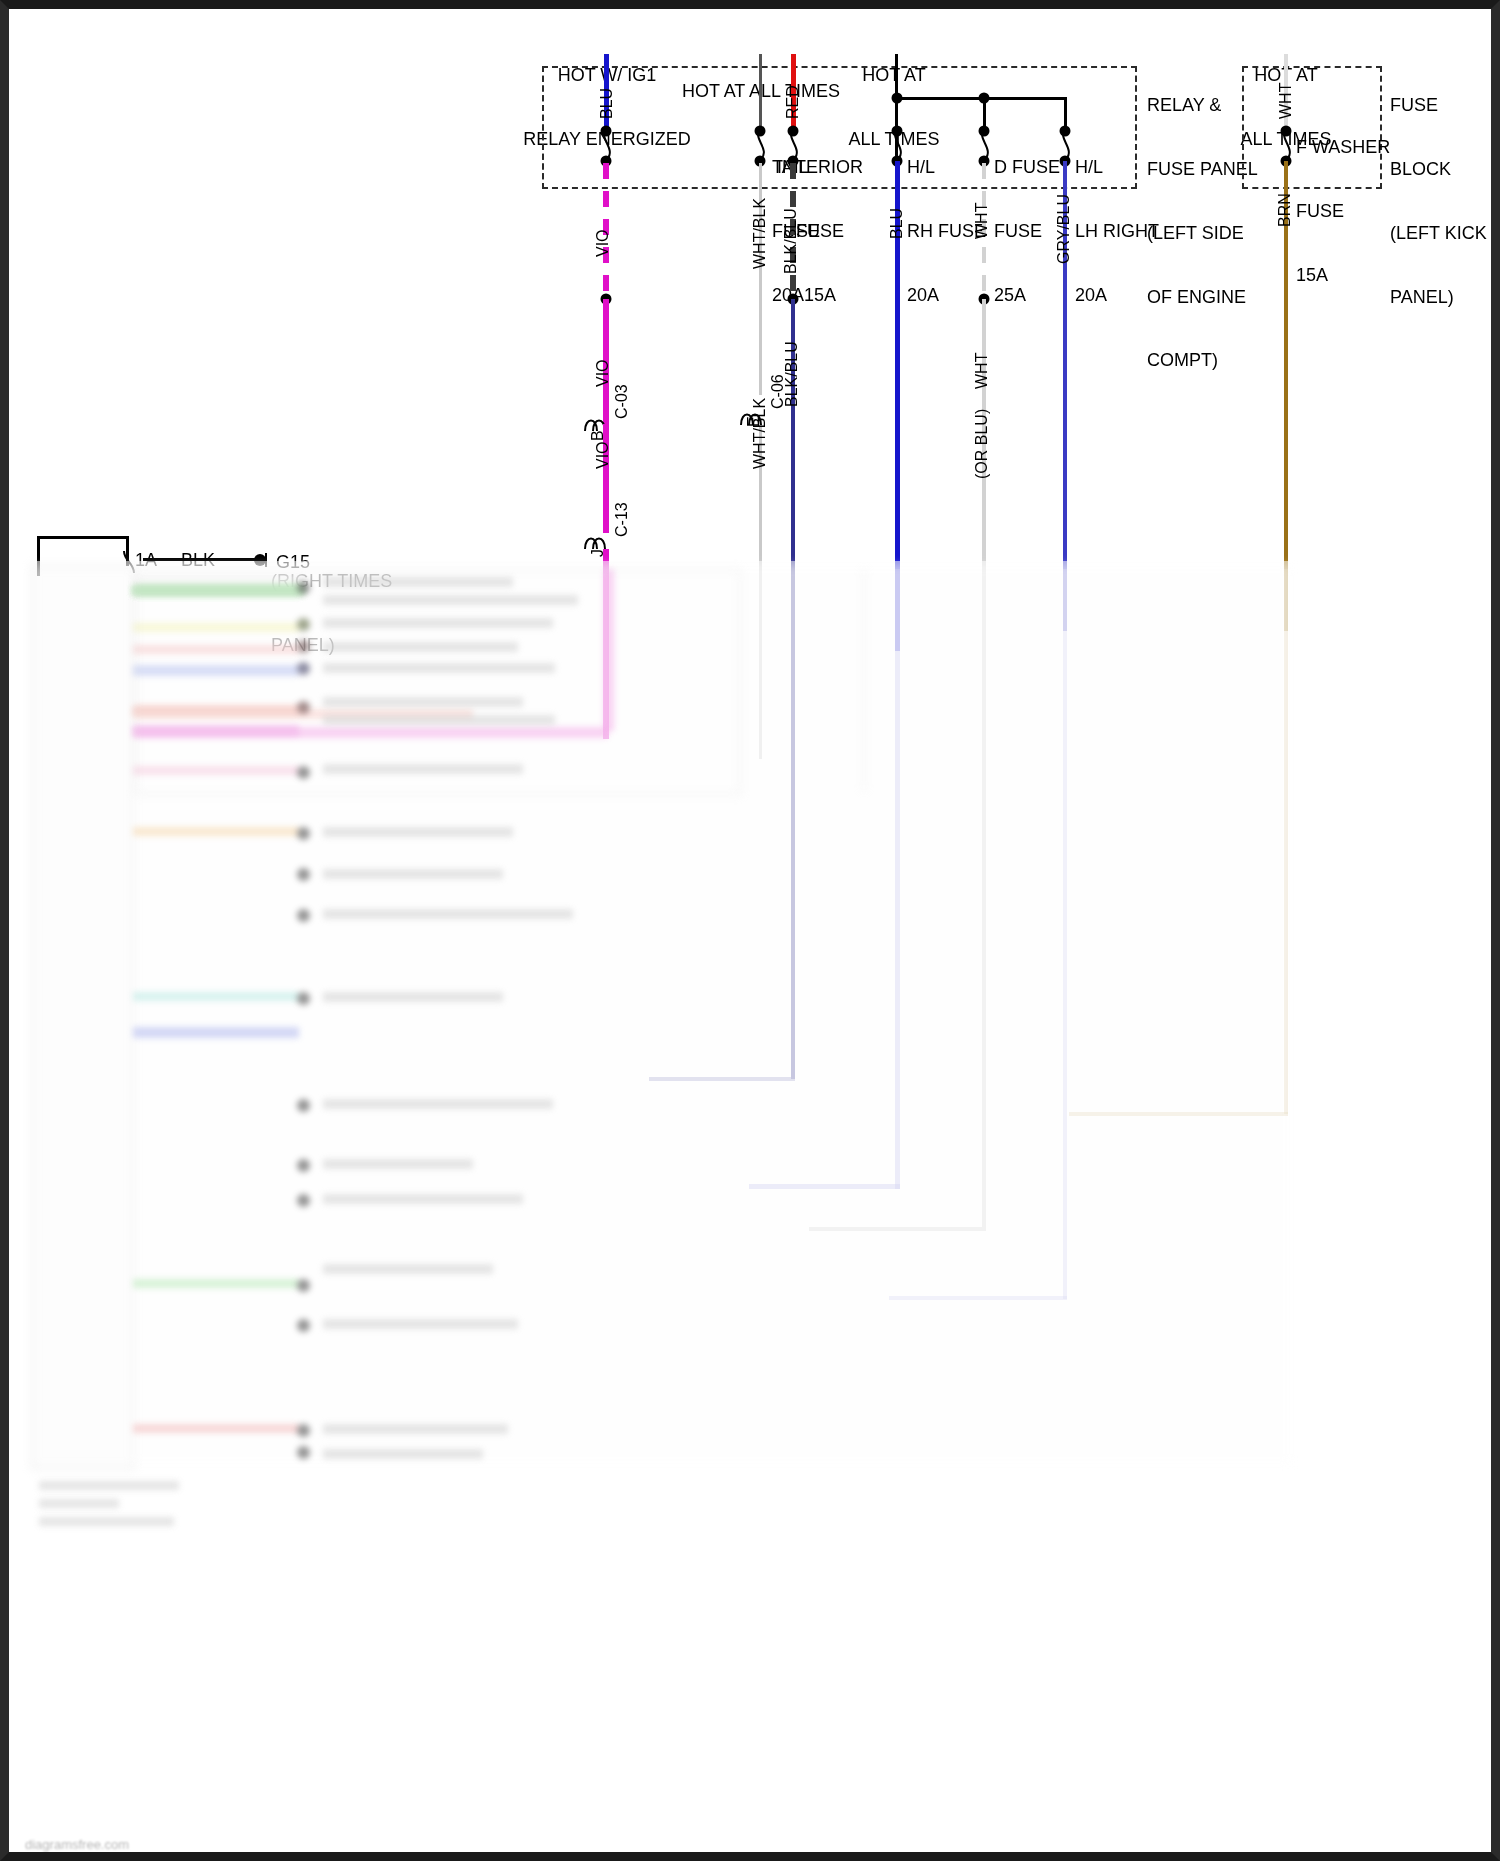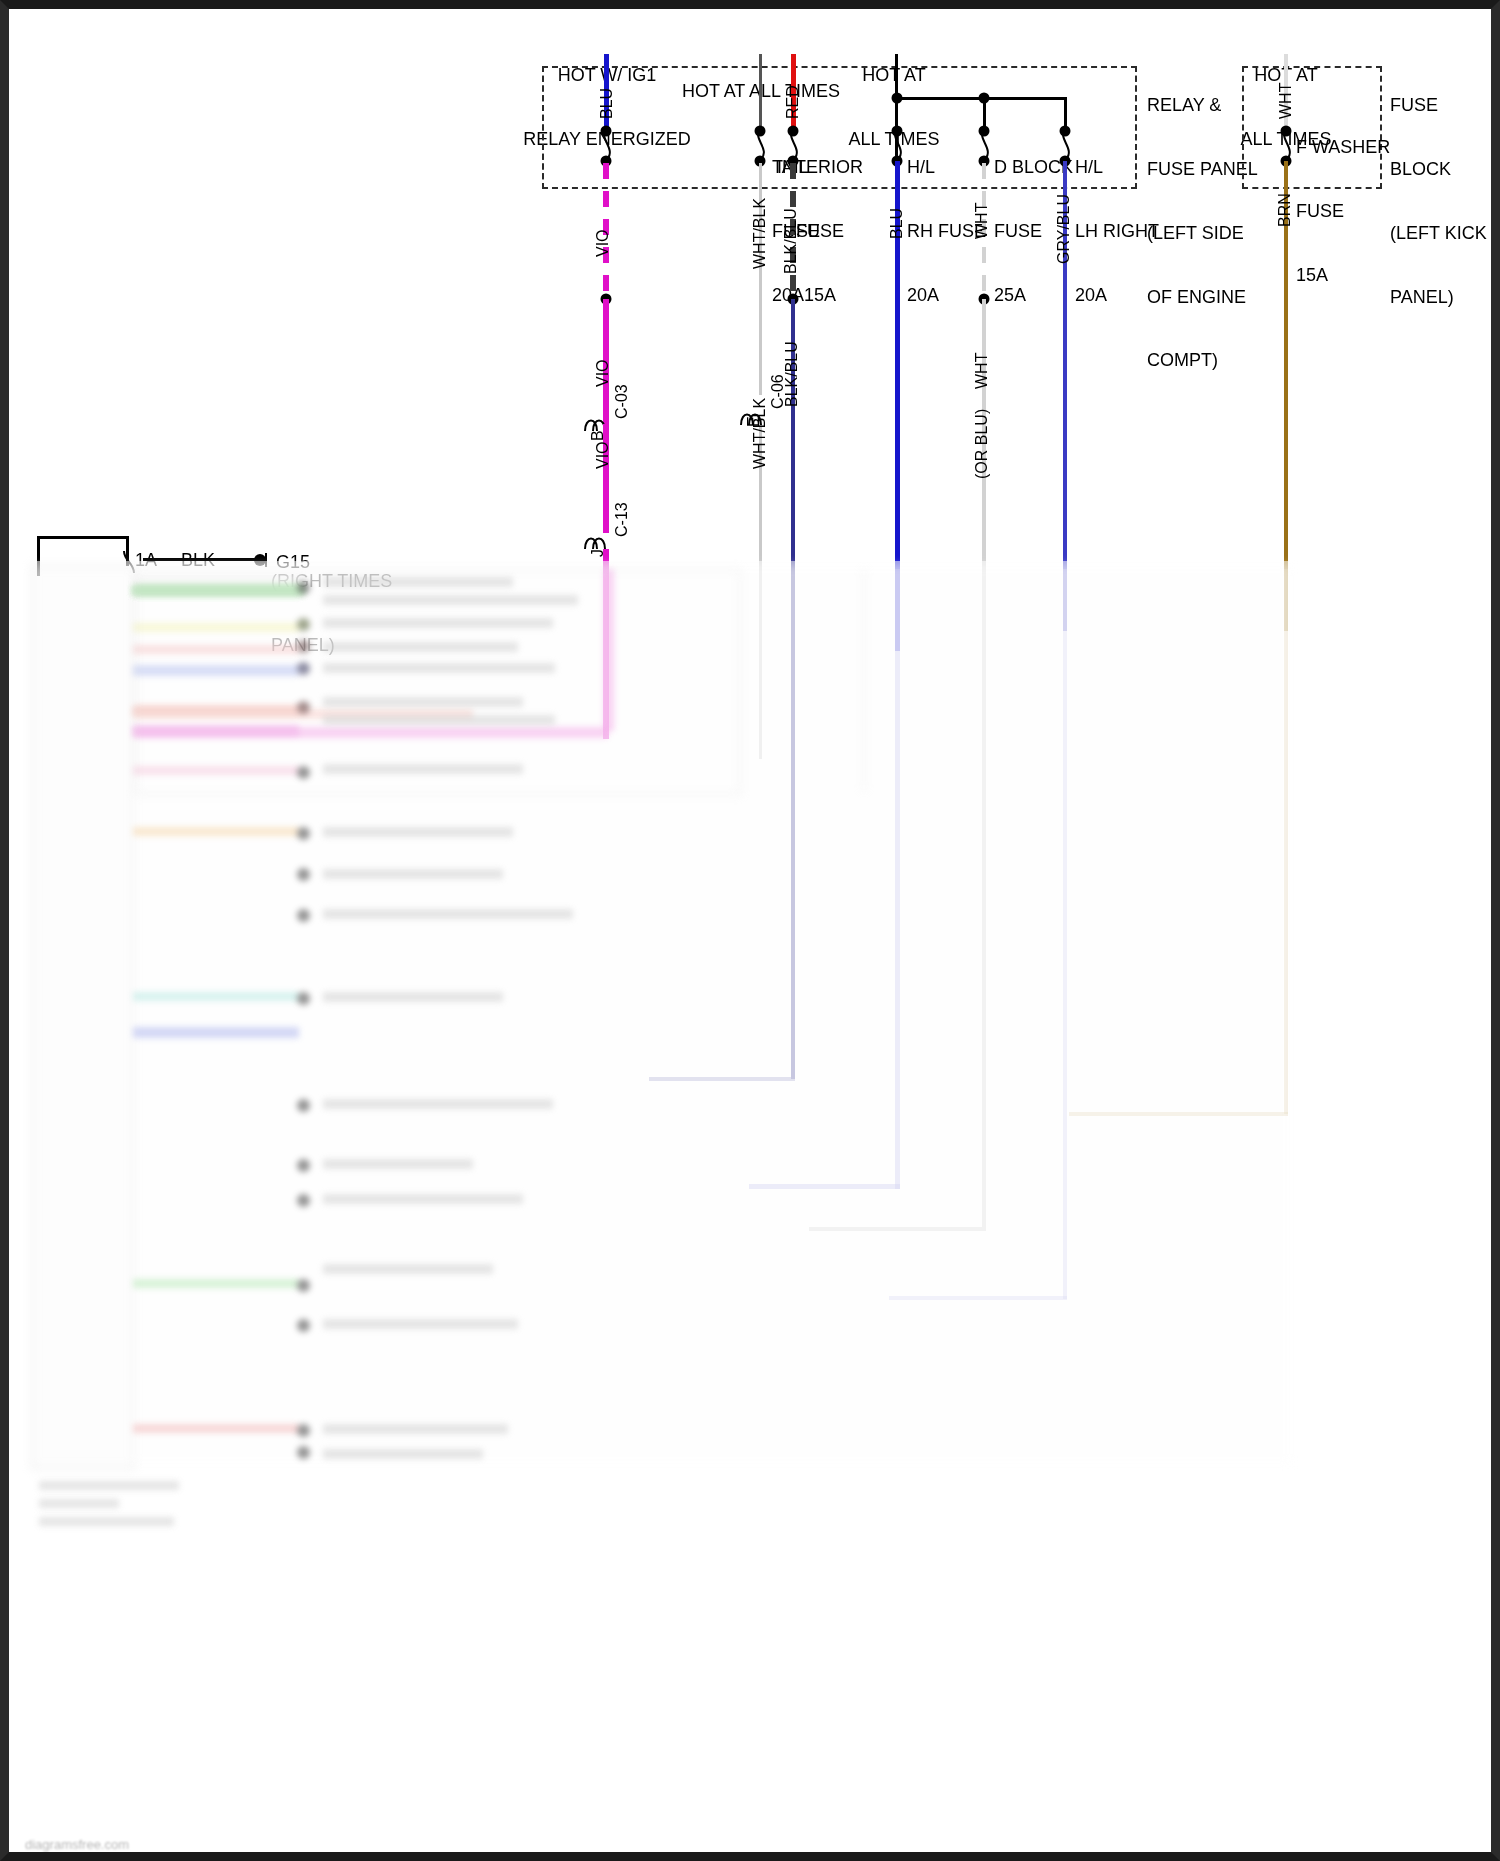--- a/index.html
+++ b/index.html
@@ -183,21 +183,21 @@
     <div class="vlbl" style="left:879px;top:230px;">BLU</div>
     <div class="wire" style="left:886px;top:560px;width:5px;height:620px;background:#6a6ad8;opacity:.45;"></div>
     <div class="wire" style="left:740px;top:1175px;width:151px;height:5px;background:#6a6ad8;opacity:.45;"></div>
 
     <div class="dot" style="left:975px;top:122px;"></div>
     <svg class="wire" style="left:963px;top:120px;" width="26" height="32">
       <path d="M13 1 C3 8, 23 20, 13 30" stroke="#000" stroke-width="2" fill="none"></path>
     </svg>
     <div class="dot" style="left:975px;top:152px;"></div>
     <div class="lbl" style="left:985px;top:106px;">
-      <div>D BLOCK</div>
+      <div>D FUSE</div>
       <div>FUSE</div>
       <div>25A</div>
     </div>
 
     <div class="wire" style="left:973px;top:154px;width:4px;height:136px;
          background:repeating-linear-gradient(to bottom,#d2d2d2 0 16px,transparent 16px 28px);"></div>
     <div class="vlbl" style="left:964px;top:230px;">WHT</div>
     <div class="dot" style="left:975px;top:290px;"></div>
     <div class="wire" style="left:973px;top:290px;width:4px;height:930px;background:#d2d2d2;"></div>
     <div class="vlbl" style="left:964px;top:380px;">WHT</div>

